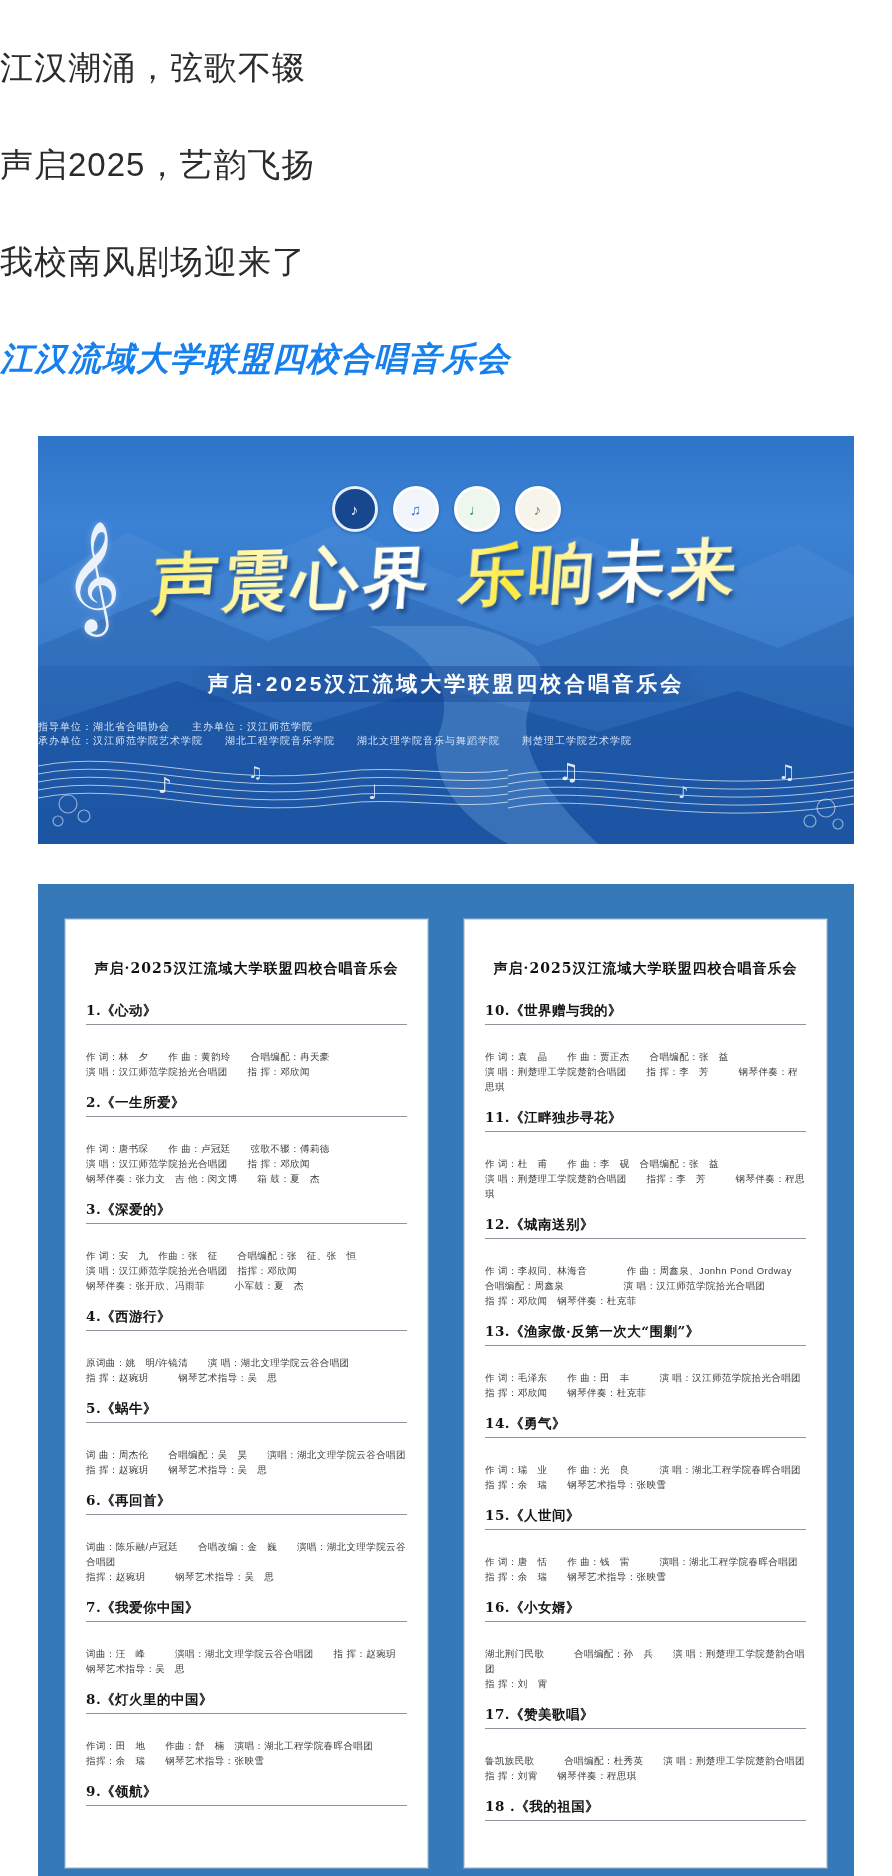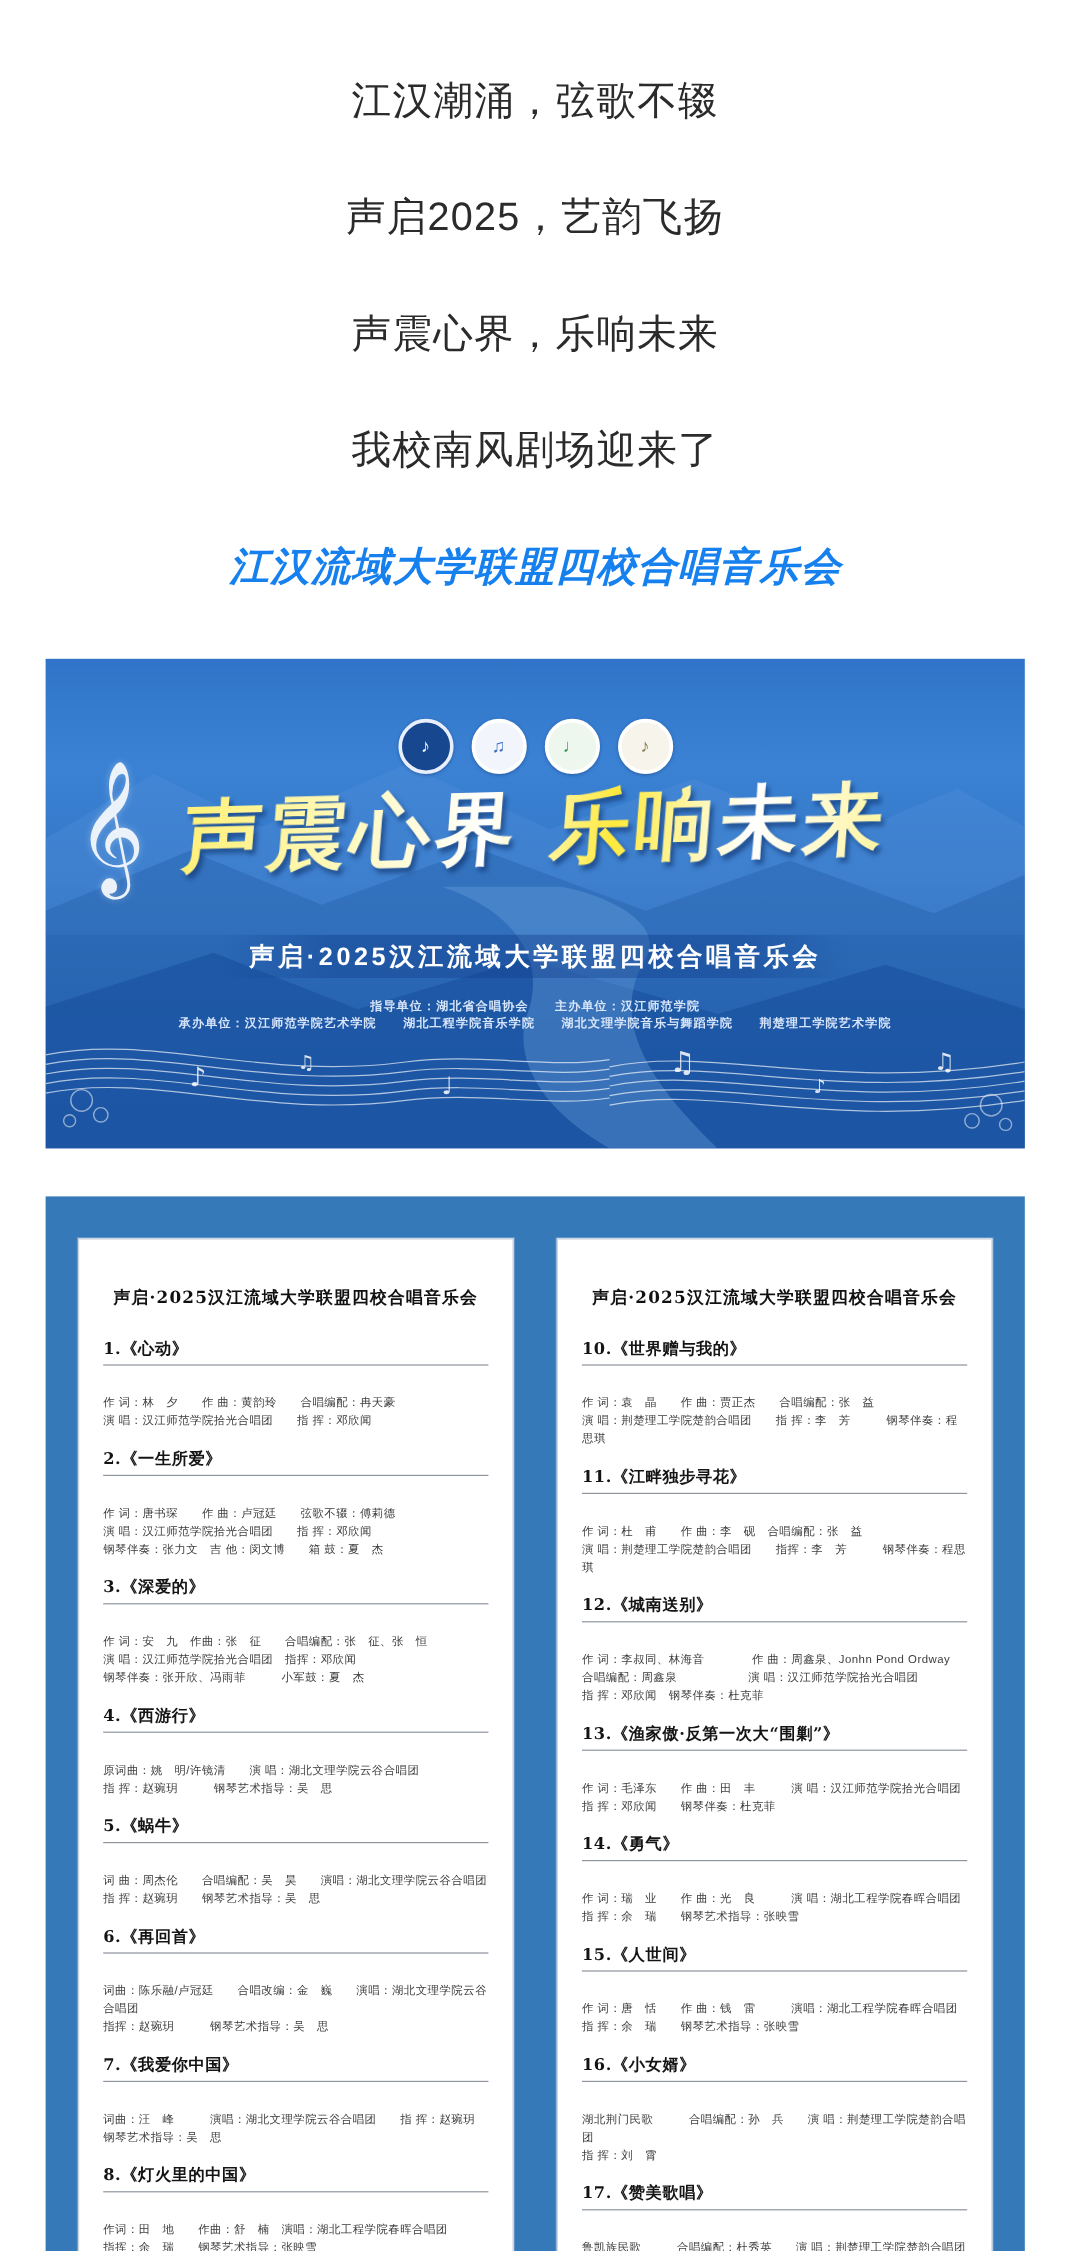--- a/index.html
+++ b/index.html
@@ -1,19 +1,19 @@
 <!DOCTYPE html>
 <html><head>
 <meta charset="utf-8">
 <style>
   html,body{margin:0;padding:0;background:#ffffff;}
   body{width:892px;font-family:"Liberation Sans",sans-serif;color:#2b2b2b;}
 
   
-  .intro{padding-top:48px;text-align:center;margin-top:16px;}
+  .intro{padding-top:48px;text-align:left;}
   .intro p{font-size:33px;line-height:40px;margin:0 0 57px;color:#2b2b2b;letter-spacing:1px;}
   .intro p.accent{color:#1580ee;font-weight:700;font-style:italic;}
 
   
   .banner{position:relative;margin:0 38px;height:408px;overflow:hidden;
     background:linear-gradient(180deg,#2f74c8 0%,#3b82d4 22%,#3376c6 45%,#2663b2 70%,#1c54a4 100%);}
   .mountains{position:absolute;left:0;top:0;width:100%;height:100%;}
   .logos{position:absolute;top:50px;left:0;right:0;display:flex;justify-content:center;gap:15px;}
   .logo{width:40px;height:40px;border-radius:50%;box-shadow:0 1px 3px rgba(0,30,80,.35);display:flex;align-items:center;justify-content:center;font-size:15px;}
   .logo-1{background:#16478f;border:3px solid #e8eefb;color:#ffffff;}
@@ -23,42 +23,41 @@
   .banner-title{position:absolute;top:96px;width:100%;text-align:center;
     font-family:"DejaVu Serif",serif;font-weight:bold;font-size:66px;letter-spacing:4px;
     transform:skewX(-6deg) rotate(-1.5deg);
     background:linear-gradient(92deg,#ffe93c 0%,#fff7b0 28%,#ffffff 45%,#ffe93c 58%,#ffffff 72%,#ffe93c 100%);
     -webkit-background-clip:text;background-clip:text;color:transparent;
     filter:drop-shadow(3px 4px 2px rgba(8,38,92,.55));white-space:nowrap;}
   .banner-title .t2{margin-left:26px;}
   .banner-subtitle{position:absolute;top:230px;width:100%;text-align:center;}
   .banner-subtitle span{display:inline-block;color:#ffffff;font-weight:700;font-size:21px;letter-spacing:3px;
     padding:4px 26px;background:linear-gradient(90deg,rgba(18,62,140,0) 0%,rgba(18,62,140,.38) 18%,rgba(18,62,140,.38) 82%,rgba(18,62,140,0) 100%);}
-  .org-lines{position:absolute;top:284px;width:100%;text-align:center;color:#d7e5fa;font-size:10px;line-height:14px;letter-spacing:1px;font-weight:bold;}
+  .org-lines{position:absolute;top:284px;width:100%;text-align:left;color:#d7e5fa;font-size:10px;line-height:14px;letter-spacing:1px;}
   .treble{position:absolute;left:26px;top:92px;font-size:96px;line-height:1;color:#ffffff;opacity:.9;
     font-family:"DejaVu Sans",sans-serif;text-shadow:0 0 6px rgba(255,255,255,.35);}
   .note{position:absolute;color:#ffffff;font-family:"DejaVu Sans",sans-serif;opacity:.85;}
 
   
   .program{margin:40px 38px 14px;background:#3579b8;padding:35px 27px;display:flex;gap:36px;}
   .page{background:#ffffff;flex:1;padding:30px 20px 22px;border:1px solid #cfd6df;box-shadow:0 0 0 1px rgba(255,255,255,.25);}
   .page-header{text-align:center;font-family:"DejaVu Serif",serif;font-weight:700;font-size:14px;color:#111111;
     letter-spacing:1px;margin:10px 0 24px;}
   .item{margin-bottom:15px;}
   .item-title{font-family:"DejaVu Serif",serif;font-weight:700;font-size:13.5px;color:#141414;
     border-bottom:1px solid #8d949d;padding-bottom:4px;margin-bottom:24px;letter-spacing:.5px;}
   .credit-line{font-size:9.5px;color:#3c3c3c;line-height:15px;letter-spacing:.4px;white-space:pre-wrap;}
 </style>
 </head>
 <body>
 
 <div class="intro">
   <p>江汉潮涌，弦歌不辍</p>
   <p>声启2025，艺韵飞扬</p>
-  <p>声震心界，乐响未来</p>
   <p>我校南风剧场迎来了</p>
   <p class="accent">江汉流域大学联盟四校合唱音乐会</p>
 </div>
 
 <div class="banner">
   <svg class="mountains" viewBox="0 0 816 408" preserveAspectRatio="none">
     <polygon points="0,150 90,96 180,140 300,88 420,142 540,100 660,150 760,108 816,140 816,230 0,230" fill="#4c8bd6" opacity="0.45"></polygon>
     <polygon points="0,210 120,160 230,205 360,158 500,210 620,168 740,212 816,180 816,300 0,300" fill="#2a66b0" opacity="0.55"></polygon>
     <polygon points="0,290 140,245 260,292 400,250 560,296 700,255 816,292 816,408 0,408" fill="#1c55a2" opacity="0.8"></polygon>
     <path d="M330,190 C390,210 420,250 400,300 C390,340 420,380 470,408 L560,408 C500,350 470,300 500,250 C515,225 480,200 430,190 Z" fill="#6fa6e0" opacity="0.35"></path>

